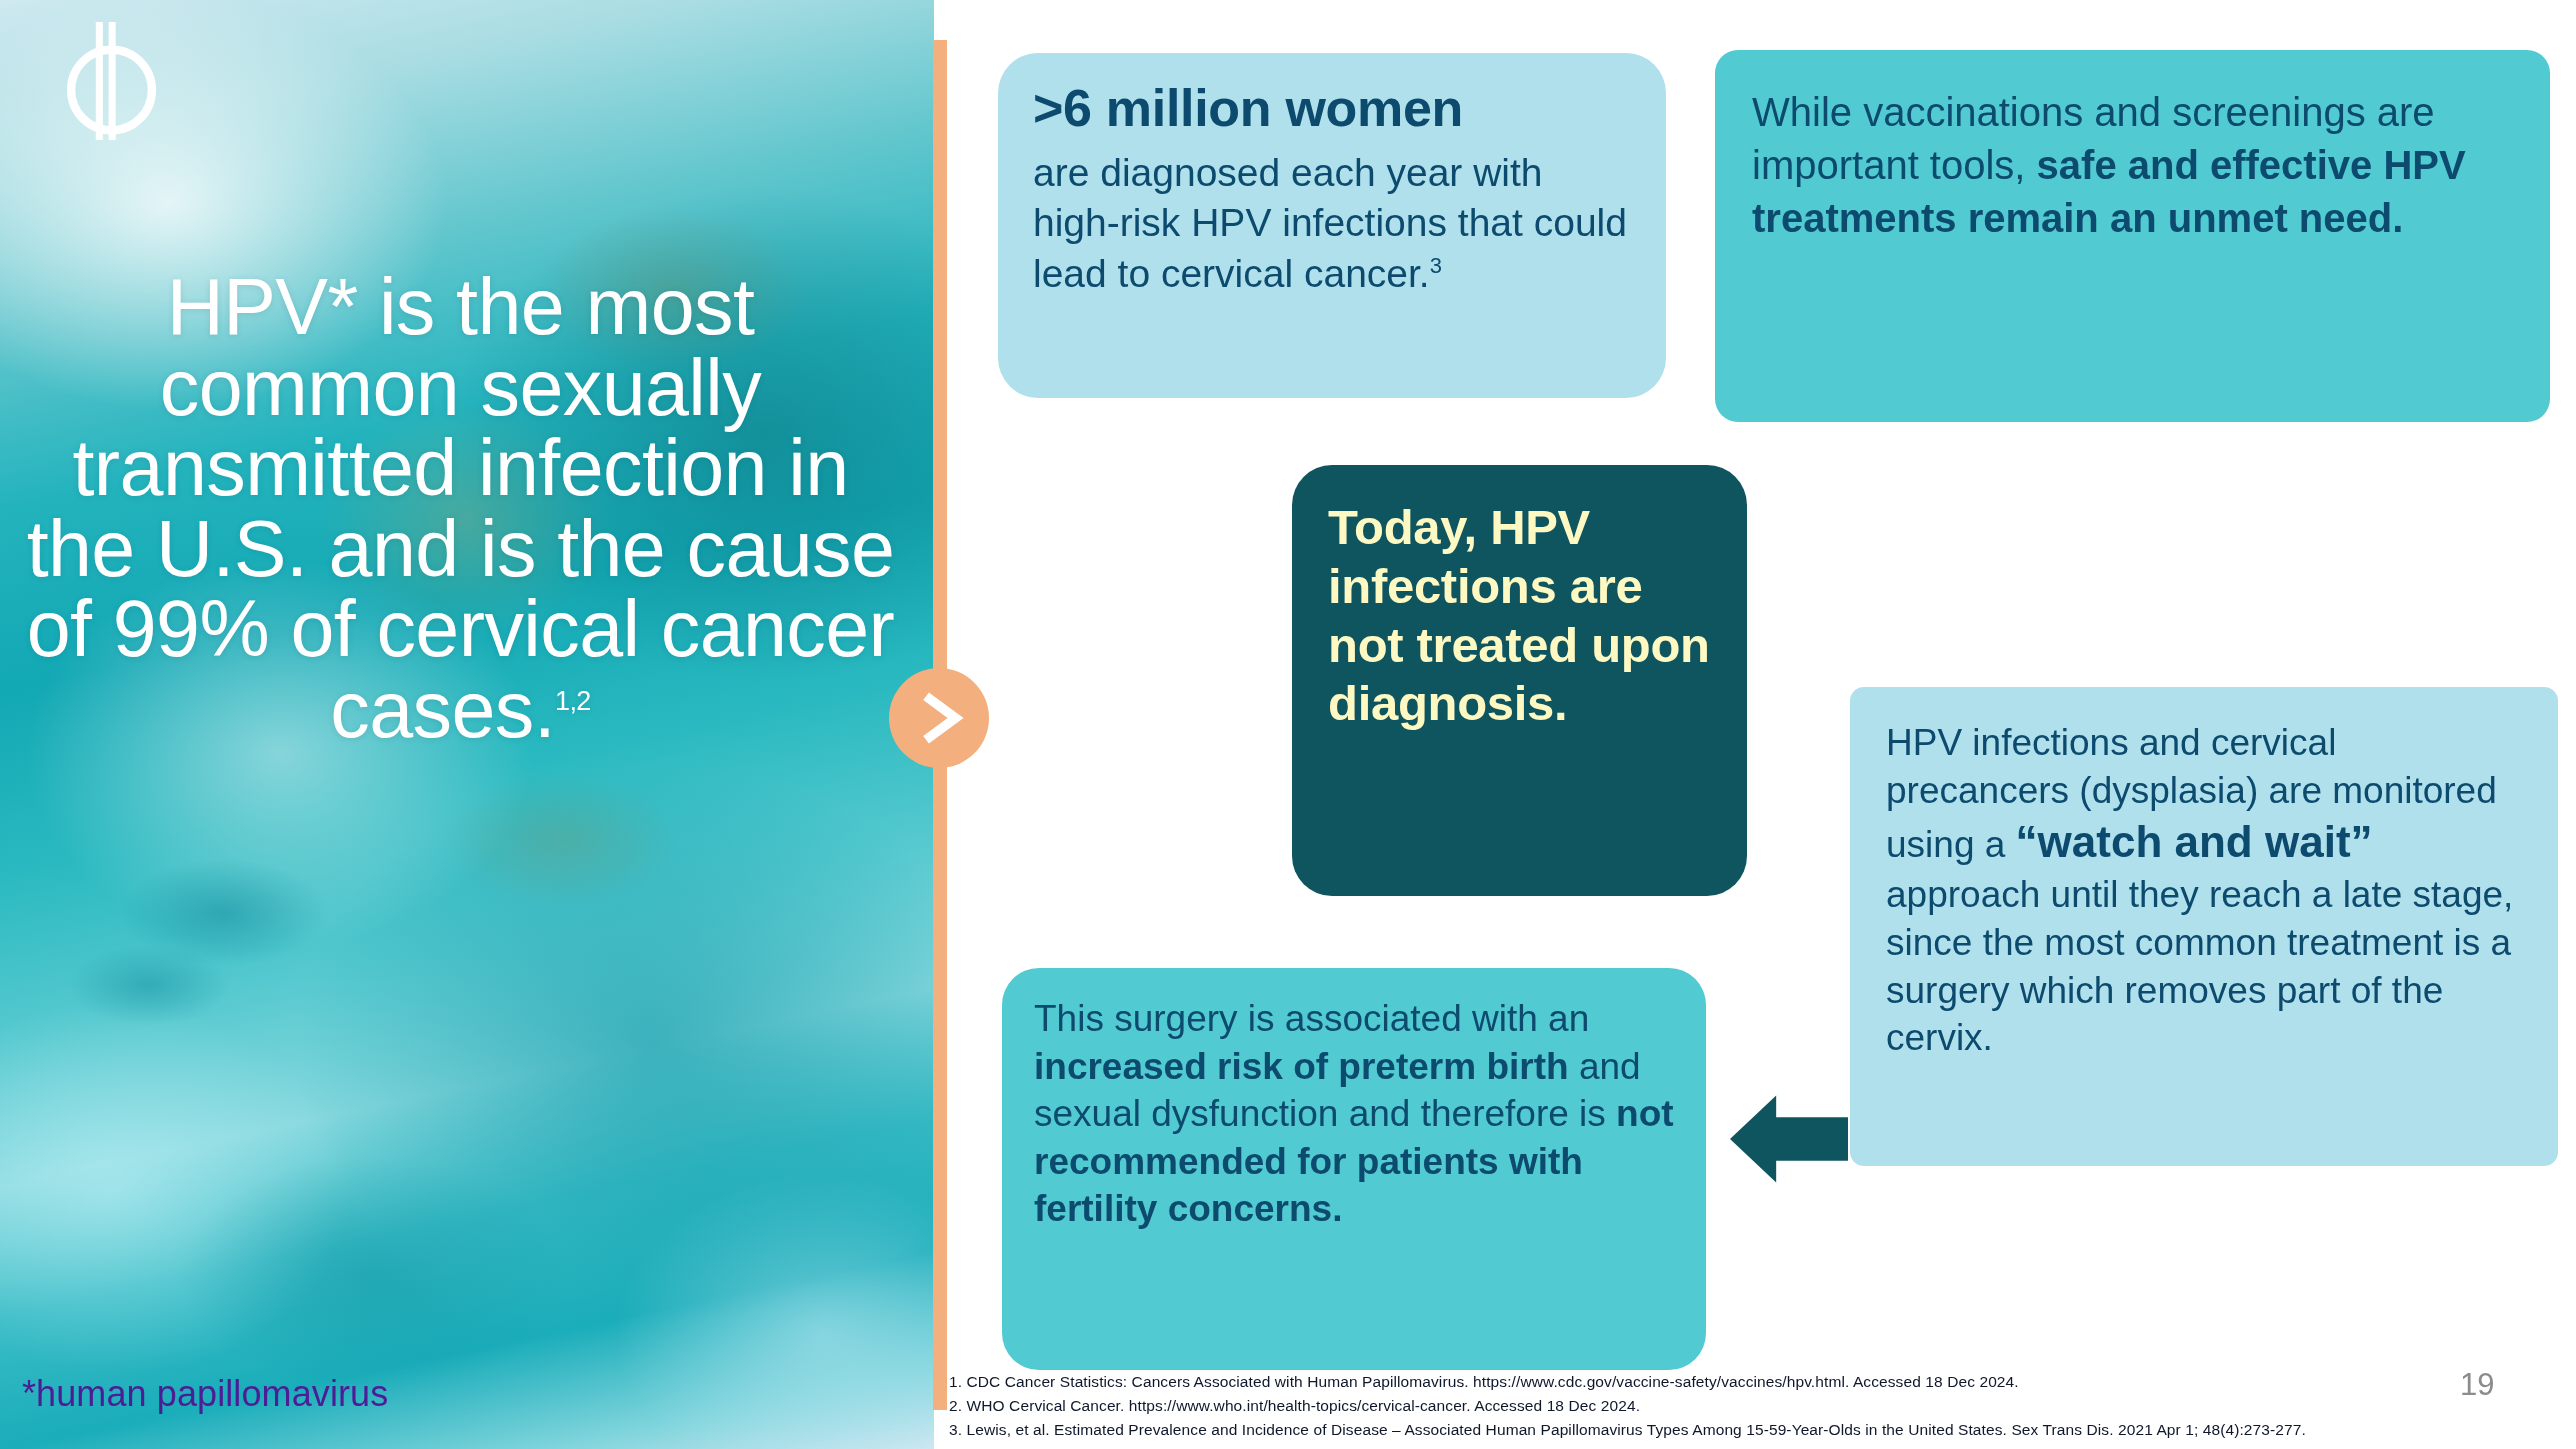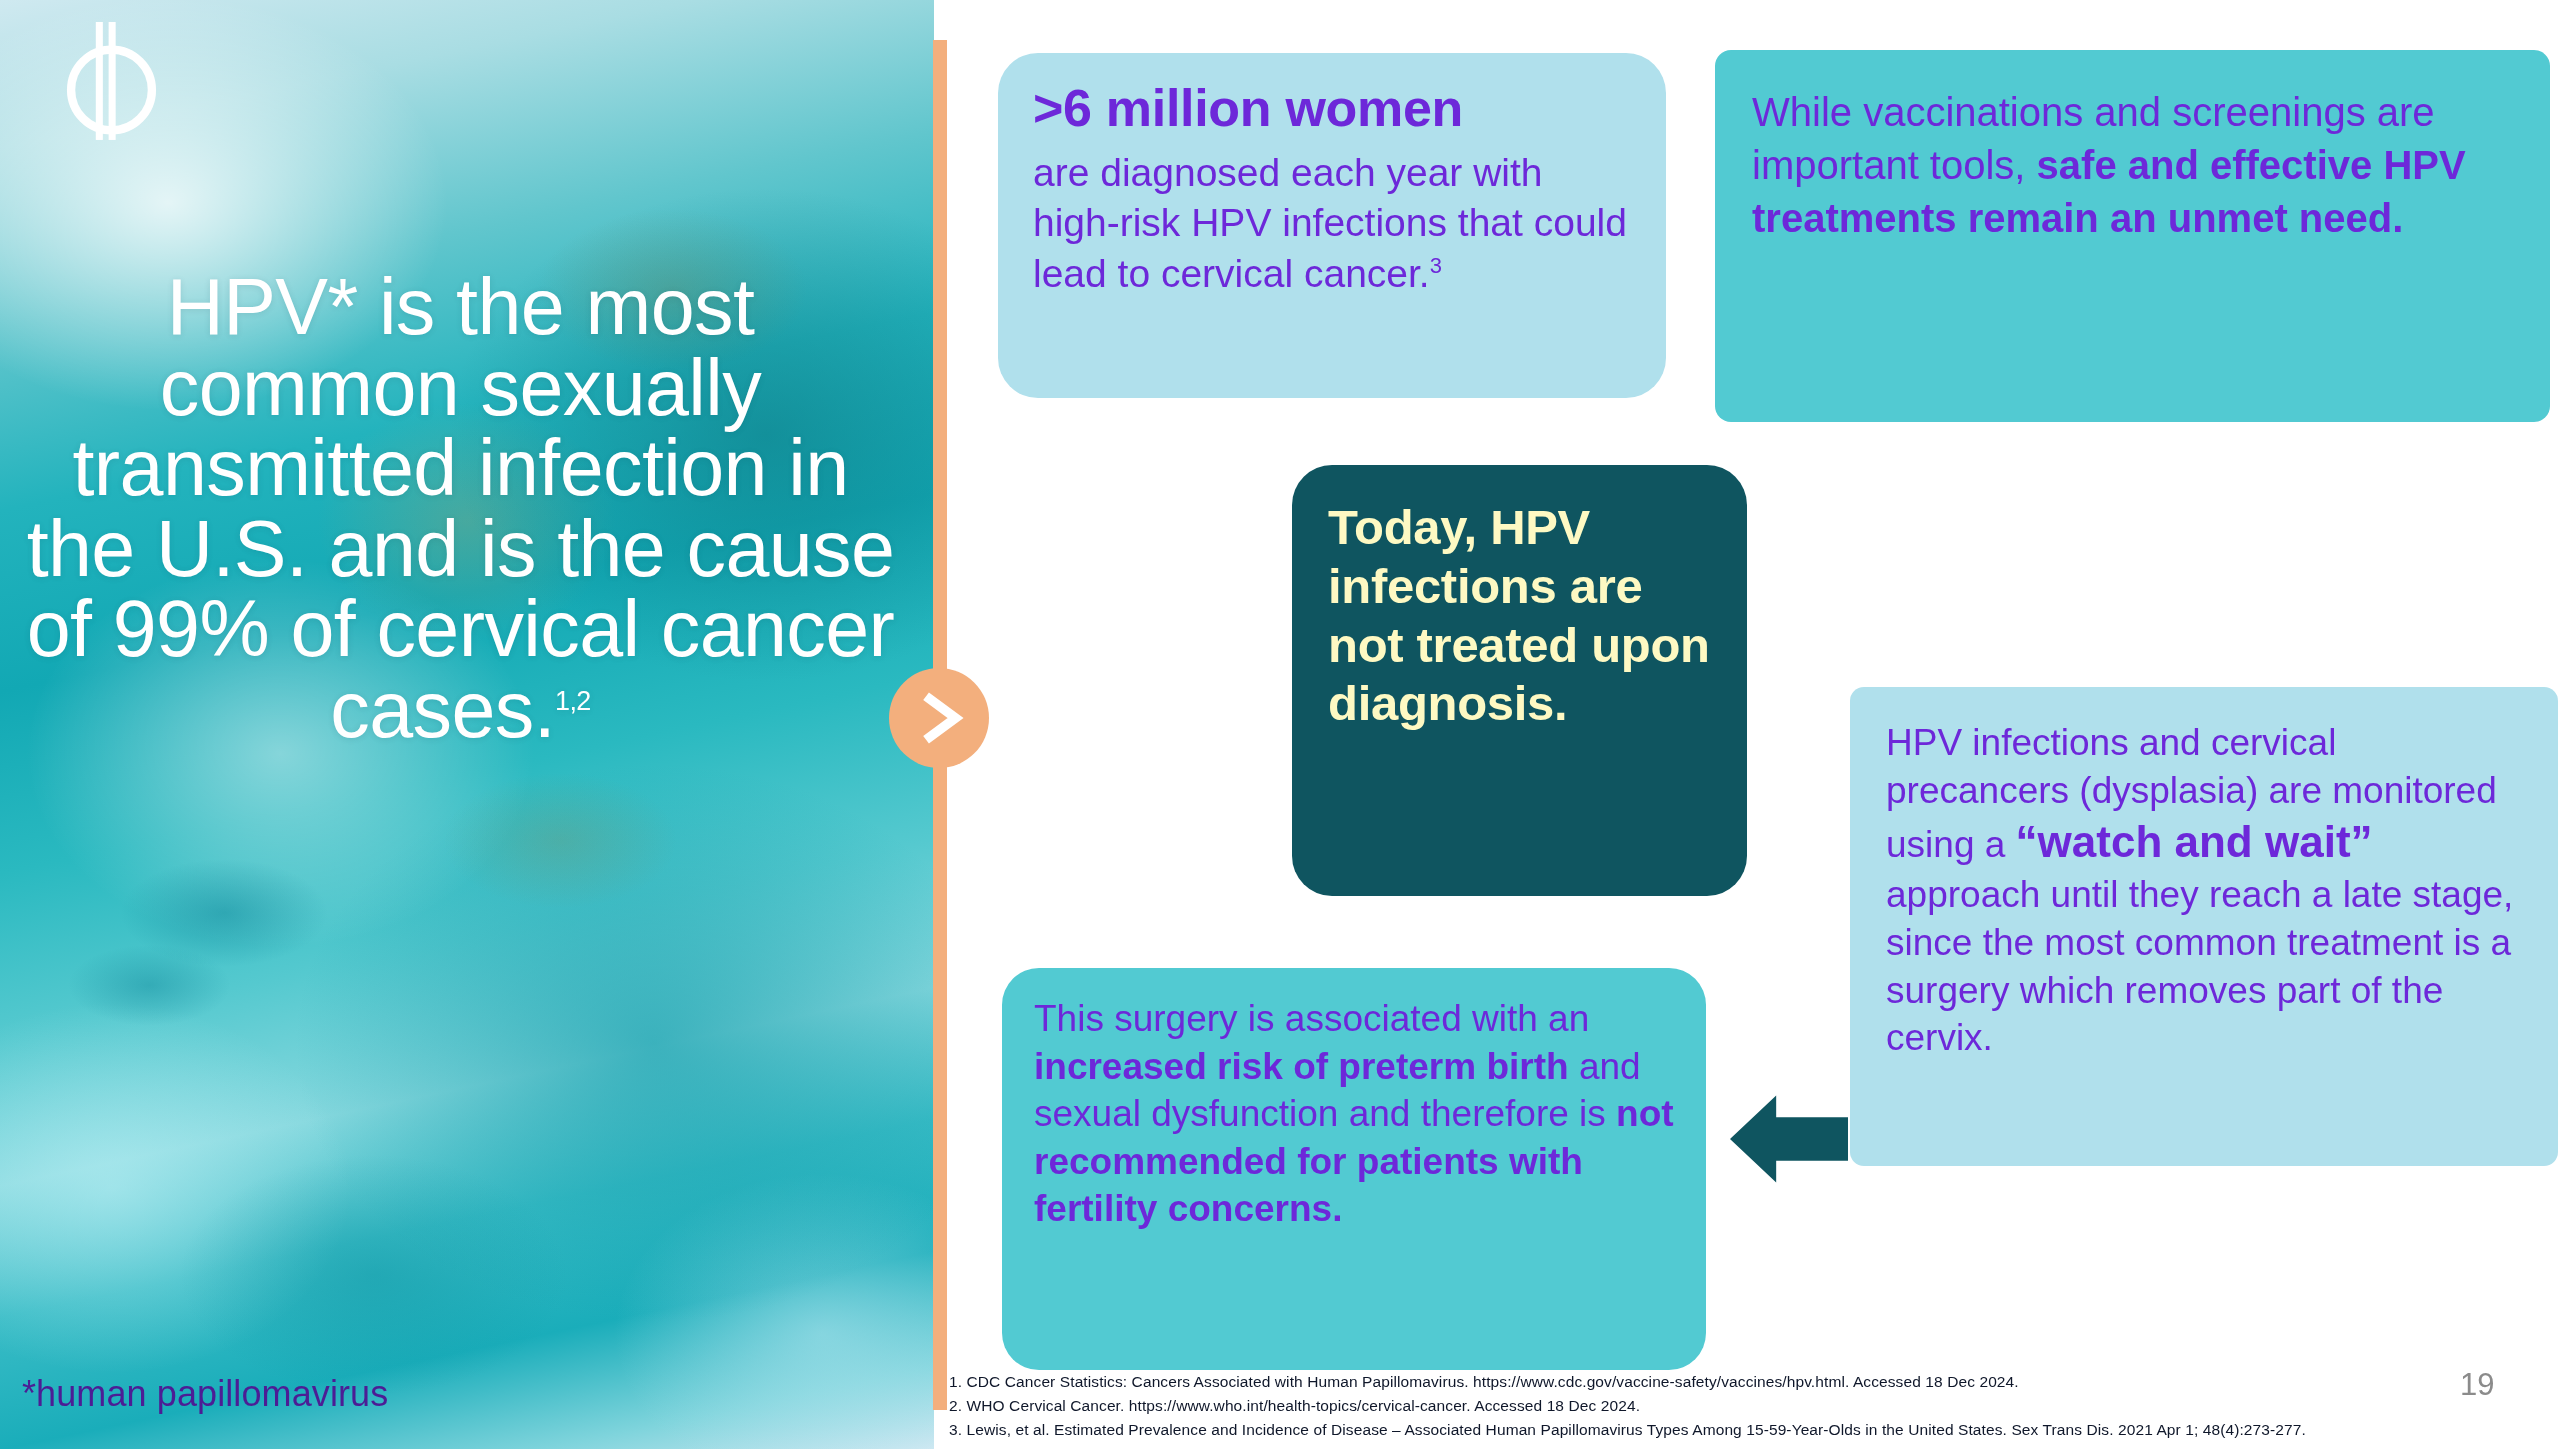--- a/index.html
+++ b/index.html
@@ -108,21 +108,21 @@
   }
   #chevron-btn svg { display: block; }
 
   
   .card {
     position: absolute;
     border-radius: 37px;
     padding: 30px 33px;
     font-size: 39px;
     line-height: 1.235;
-    color: #6d28d9;
+    color: #0c4a6e;
     font-weight: 400;
   }
   .card .b { font-weight: 700; }
   .card .sup {
     font-size: 22px;
     vertical-align: super;
     line-height: 0;
   }
 
   #card-stat {
@@ -139,21 +139,21 @@
     line-height: 1.06;
     margin-bottom: 11.6px;
     letter-spacing: -0.3px;
   }
   #card-stat .body { display: block; font-size: 39px; line-height: 1.30; }
 
   #card-unmet {
     left: 1715px; top: 50px;
     width: 835px; height: 372px;
     background: #52CAD2;
-    border-radius: 16px;
+    border-radius: 23px;
     padding: 36px 40px 32px 37px;
     font-size: 40px;
     line-height: 1.32;
   }
 
   #card-today {
     left: 1292px; top: 465px;
     width: 455px; height: 431px;
     background: #0F5560;
     color: #fef9c3;

